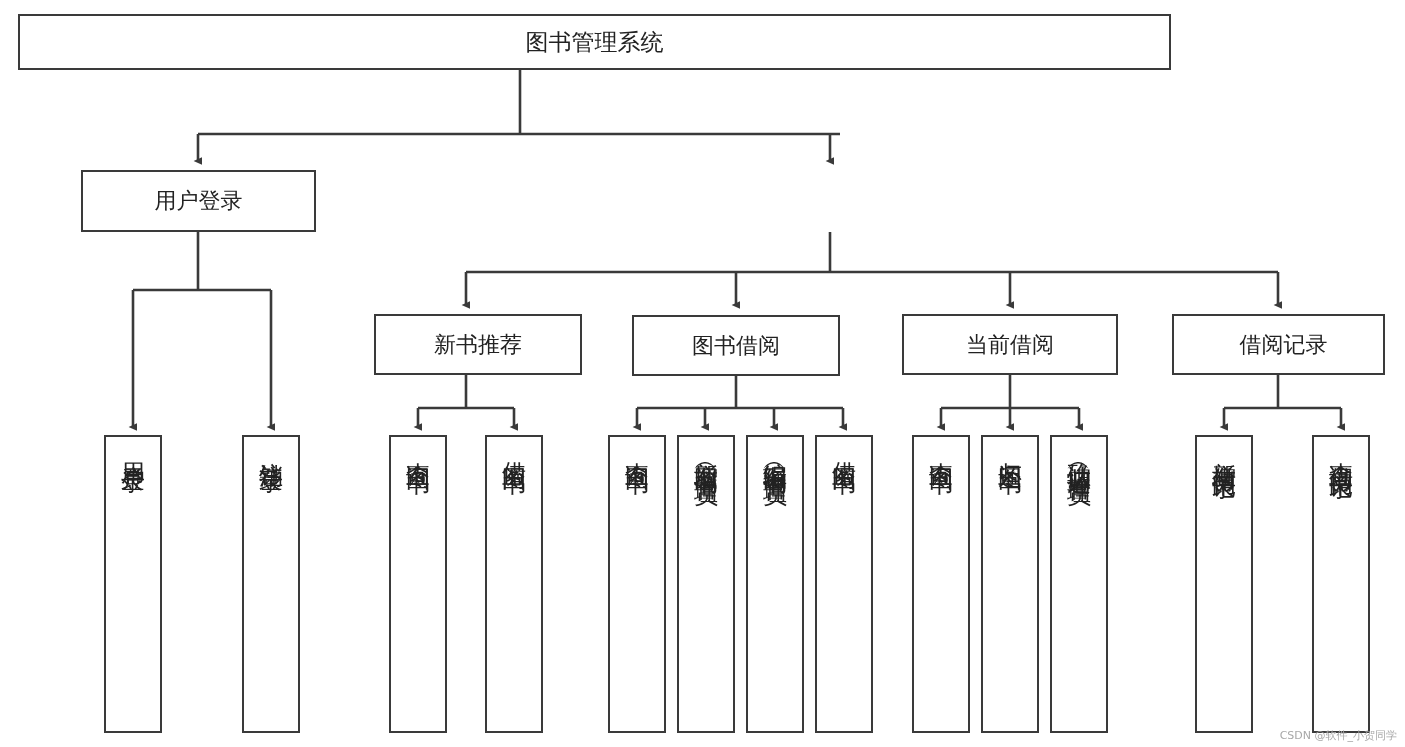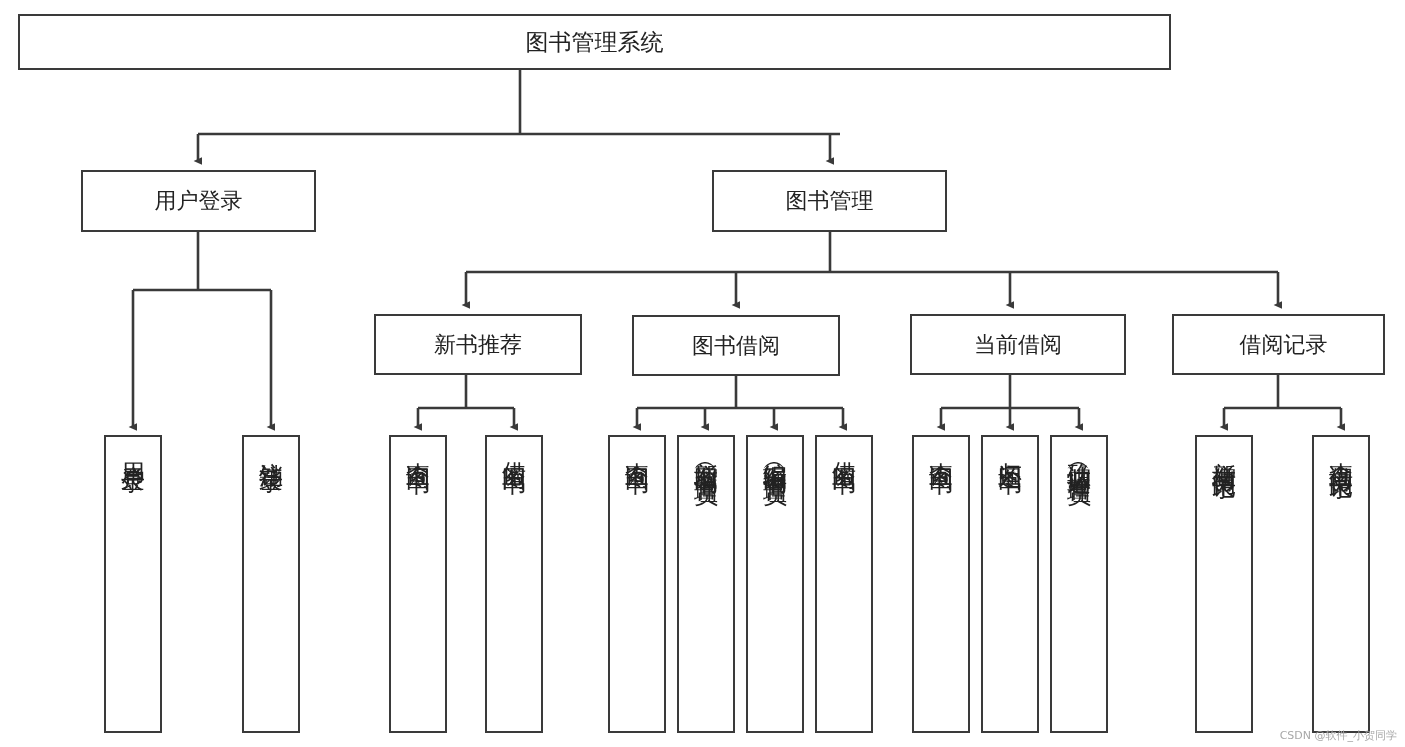--- a/index.html
+++ b/index.html
@@ -124,31 +124,28 @@
     </g>
   </svg>
 
   <div class="node root horizontal" style="left:18px; top:14px; width:1153px; height:56px;">
     <span class="label">图书管理系统</span>
   </div>
 
   <div class="node horizontal" style="left:81px; top:170px; width:235px; height:62px;">
     <span class="label">用户登录</span>
   </div>
-  <div class="node horizontal" style="left:712px; top:170px; width:235px; height:62px;">
-    <span class="label">图书管理</span>
-  </div>
 
   <div class="node horizontal" style="left:362px; top:314px; width:208px; height:61px;margin-left:12px;">
     <span class="label">新书推荐</span>
   </div>
   <div class="node horizontal" style="left:632px; top:315px; width:208px; height:61px;">
     <span class="label">图书借阅</span>
   </div>
-  <div class="node horizontal" style="left:902px; top:314px; width:216px; height:61px;margin-left:8px;">
+  <div class="node horizontal" style="left:902px; top:314px; width:216px; height:61px;">
     <span class="label">当前借阅</span>
   </div>
   <div class="node horizontal" style="left:1172px; top:314px; width:213px; height:61px;padding-left:10px;">
     <span class="label">借阅记录</span>
   </div>
 
   <div class="node vertical" style="left:104px; top:435px; width:58px; height:298px;">
     <span class="label">用户登录</span>
   </div>
   <div class="node vertical" style="left:242px; top:435px; width:58px; height:298px;">

